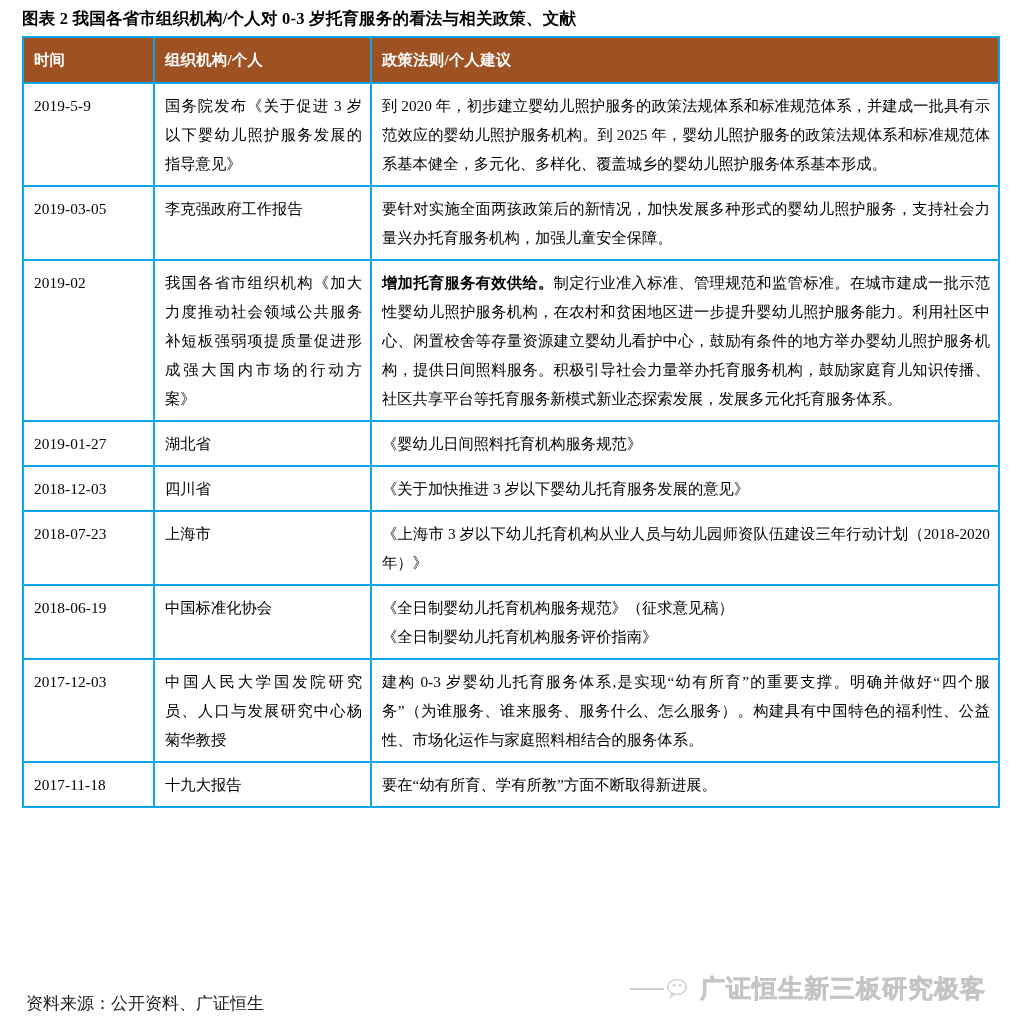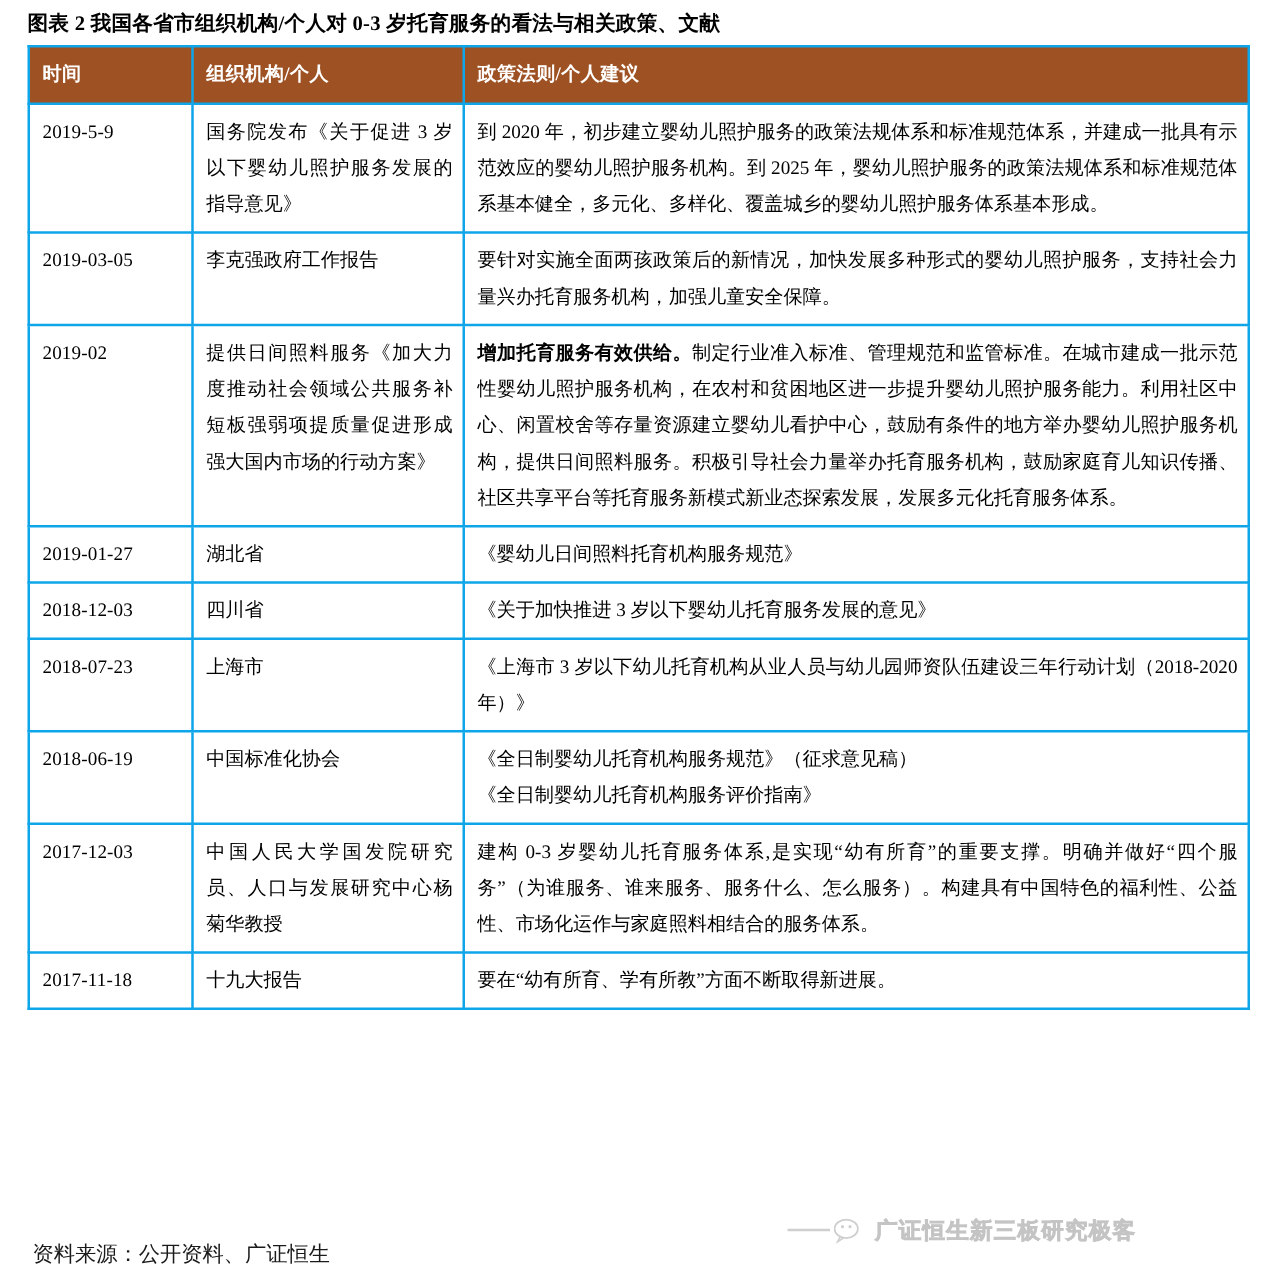--- a/index.html
+++ b/index.html
@@ -111,21 +111,21 @@
 
   
   .watermark {
     position: absolute;
     left: 630px;
     top: 972px;
     display: flex;
     align-items: center;
     gap: 7px;
     color: #c9c9c9;
-    font-size: 18px;
+    font-size: 25px;
     font-weight: bold;
     letter-spacing: 1px;
     white-space: nowrap;
     font-family: "Liberation Sans", "DejaVu Sans", sans-serif;
     pointer-events: none;
     -webkit-text-stroke: 0.6px #c4c4c4;
   }
   .watermark .wechat-bubble {
     position: relative;
     width: 26px;
@@ -170,21 +170,21 @@
       </tr>
 
       <tr>
         <td class="cell-time">2019-03-05</td>
         <td class="cell-org">李克强政府工作报告</td>
         <td class="cell-pol just"><span>要针对实施全面两孩政策后的新情况，加快发展多种形式的婴幼儿照护服务，支持社会力量兴办托育服务机构，加强儿童安全保障。</span></td>
       </tr>
 
       <tr class="bold-row">
         <td class="cell-time">2019-02</td>
-        <td class="cell-org just">提供日间照料服务《加大力度推动社会领域公共服务补短板强弱项提质量促进形成强大国内市场的行动方案》</td>
+        <td class="cell-org just">我国各省市组织机构《加大力度推动社会领域公共服务补短板强弱项提质量促进形成强大国内市场的行动方案》</td>
         <td class="cell-pol just" style="font-weight:normal;"><span class="lead-bold">增加托育服务有效供给。</span><span>制定行业准入标准、管理规范和监管标准。在城市建成一批示范性婴幼儿照护服务机构，在农村和贫困地区进一步提升婴幼儿照护服务能力。利用社区中心、闲置校舍等存量资源建立婴幼儿看护中心，鼓励有条件的地方举办婴幼儿照护服务机构，提供日间照料服务。积极引导社会力量举办托育服务机构，鼓励家庭育儿知识传播、社区共享平台等托育服务新模式新业态探索发展，发展多元化托育服务体系。</span></td>
       </tr>
 
       <tr>
         <td class="cell-time">2019-01-27</td>
         <td class="cell-org">湖北省</td>
         <td class="cell-pol"><span>《婴幼儿日间照料托育机构服务规范》</span></td>
       </tr>
 
       <tr>

